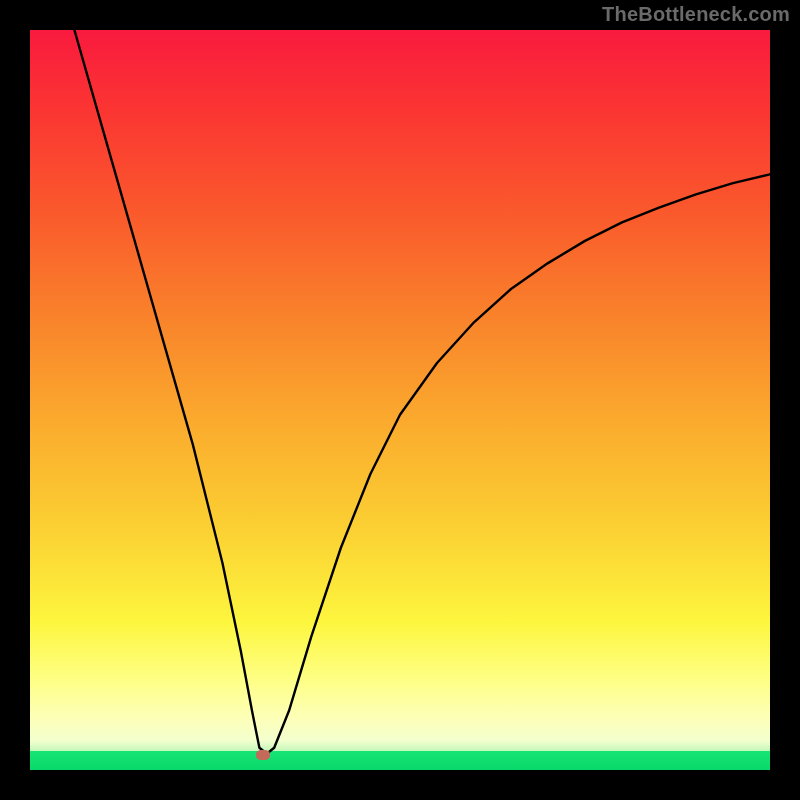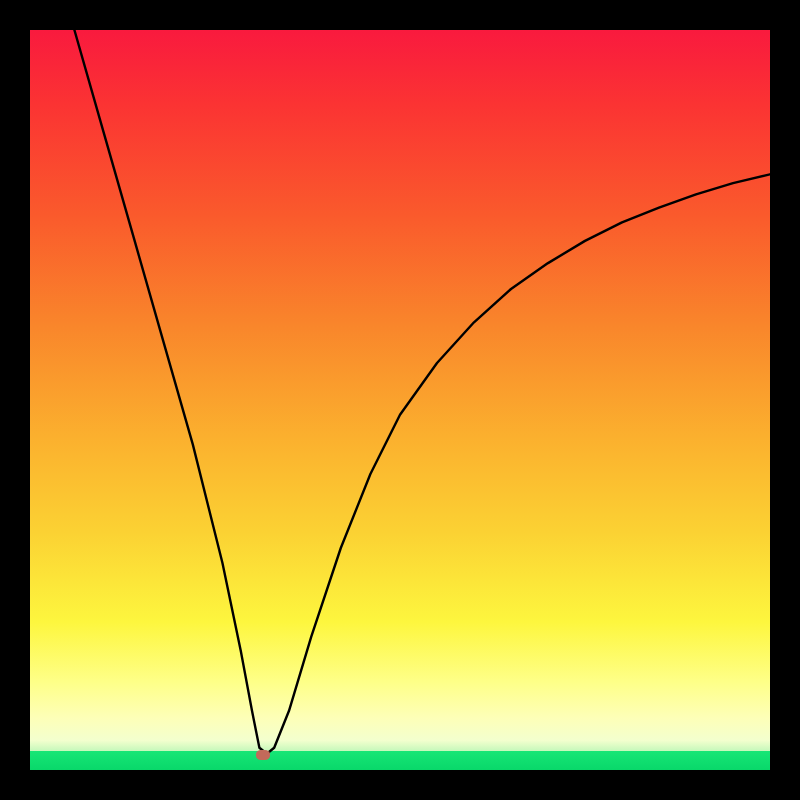--- a/index.html
+++ b/index.html
@@ -77,13 +77,14 @@
 <body>
 
 <div class="frame">
   <div class="plot-area">
     <div class="gradient"></div>
     <svg class="curve" viewBox="0 0 740 740" preserveAspectRatio="none">
       <path id="curve-path" d="M44.40 0.00 L74.00 103.60 L103.60 207.20 L133.20 310.80 L162.80 414.40 L192.40 532.80 L210.90 621.60 L222.00 680.80 L229.40 717.80 L236.80 723.72 L244.20 717.80 L259.00 680.80 L281.20 606.80 L310.80 518.00 L340.40 444.00 L370.00 384.80 L407.00 333.00 L444.00 292.30 L481.00 259.00 L518.00 233.10 L555.00 210.90 L592.00 192.40 L629.00 177.60 L666.00 164.28 L703.00 153.18 L740.00 144.30" fill="none" stroke="#000" stroke-width="2.4" stroke-linejoin="round" stroke-linecap="round"></path>
     </svg>
     <div id="marker" class="marker" style="left: 233.1px; top: 725.2px;"></div>
   </div>
+  <div class="watermark">TheBottleneck.com</div>
 </div>
 
 </body></html>

